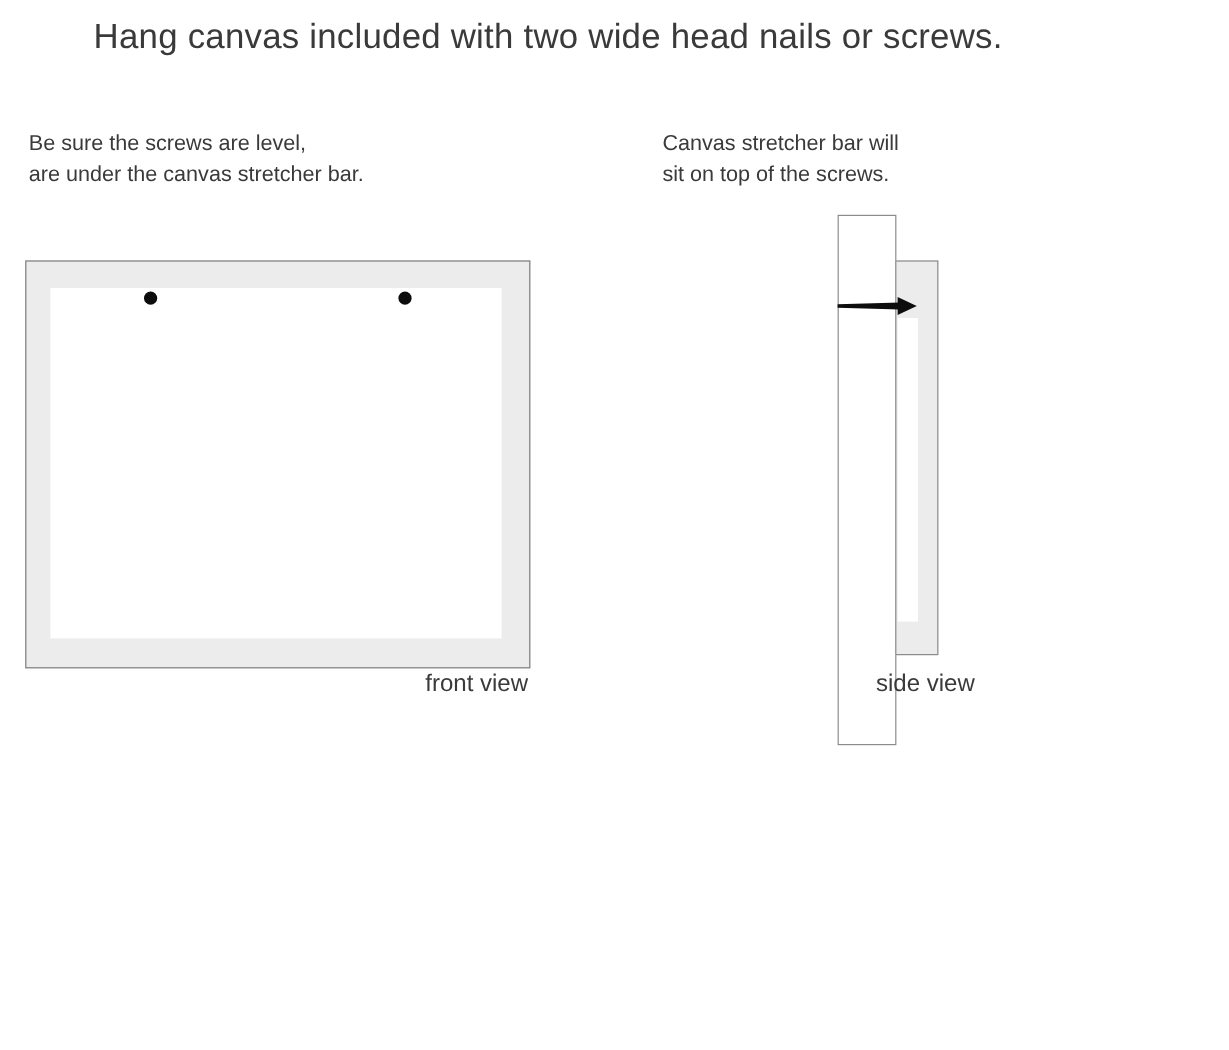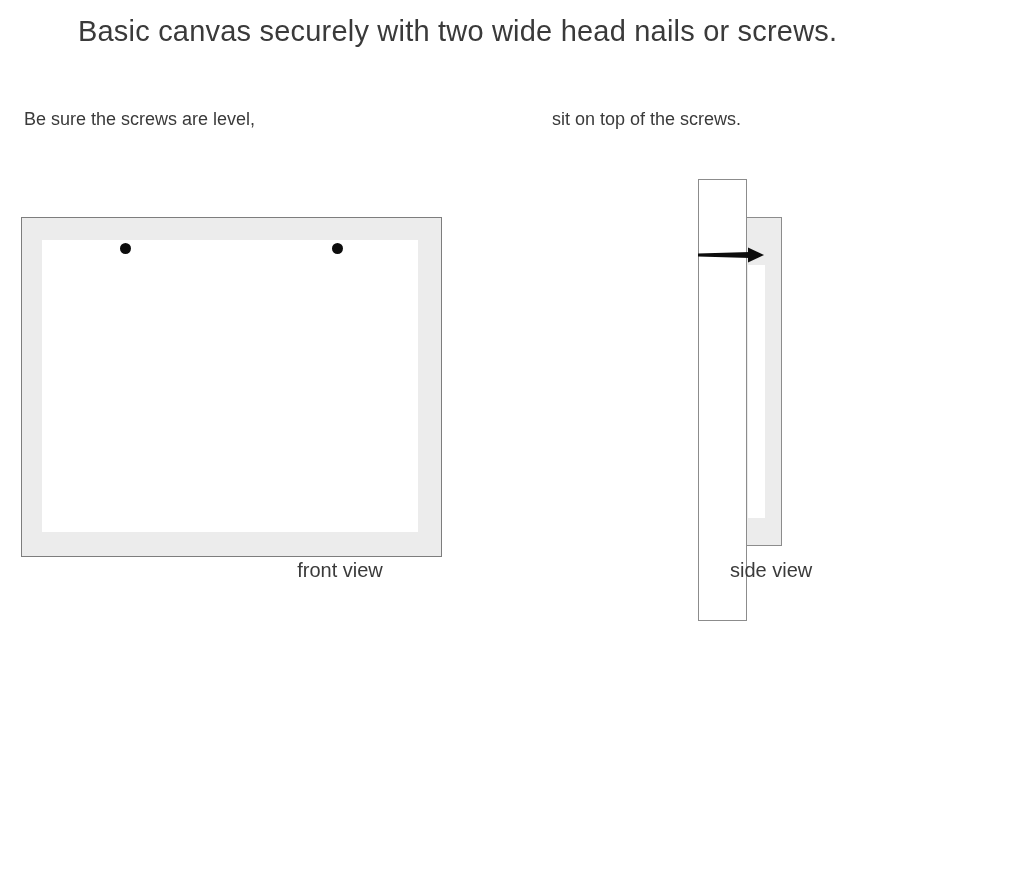--- a/index.html
+++ b/index.html
@@ -44,21 +44,21 @@
   .screw-dot{
     position:absolute;width:11px;height:11px;border-radius:50%;
     background:var(--screw-color);top:24.5px;
   }
   .screw-dot.left{left:97.5px;}
   .screw-dot.right{left:309.5px;}
   .caption{
     position:absolute;font-size:20px;color:var(--text-color);
     white-space:nowrap;
   }
-  .caption-front{left:240px;top:559px;width:200px;text-align:center;}
+  .caption-front{left:240px;top:559px;width:200px;text-align:right;}
   .caption-side{left:730px;top:559px;}
 
   
   .wall-rect{
     position:absolute;left:698px;top:179px;width:49px;height:442px;
     background:var(--background);
     border:1.5px solid var(--border-light);
   }
   .canvas-side{
     position:absolute;left:746px;top:217px;width:36px;height:329px;
@@ -76,27 +76,29 @@
     text-align:right;font-size:14.5px;line-height:19.5px;
     color:var(--text-color);
   }
   .footer-note span{display:block;}
 </style>
 </head>
 <body>
 
 <div class="page">
 
-  <h1 class="title">Basic canvas securely with two wide head nails or screws.</h1>
+  <h1 class="title">Hang canvas included with two wide head nails or screws.</h1>
 
   <div class="instr instr-left">
     <span class="nowrap">Be sure the screws are level,</span>
+    <span class="nowrap">are under the canvas stretcher bar.</span>
   </div>
 
   <div class="instr instr-right">
+    <span class="nowrap">Canvas stretcher bar will</span>
     <span class="nowrap">sit on top of the screws.</span>
   </div>
 
   <div class="front-frame">
     <div class="front-face"></div>
     <div class="screw-dot left"></div>
     <div class="screw-dot right"></div>
   </div>
   <div class="caption caption-front">front view</div>
 

